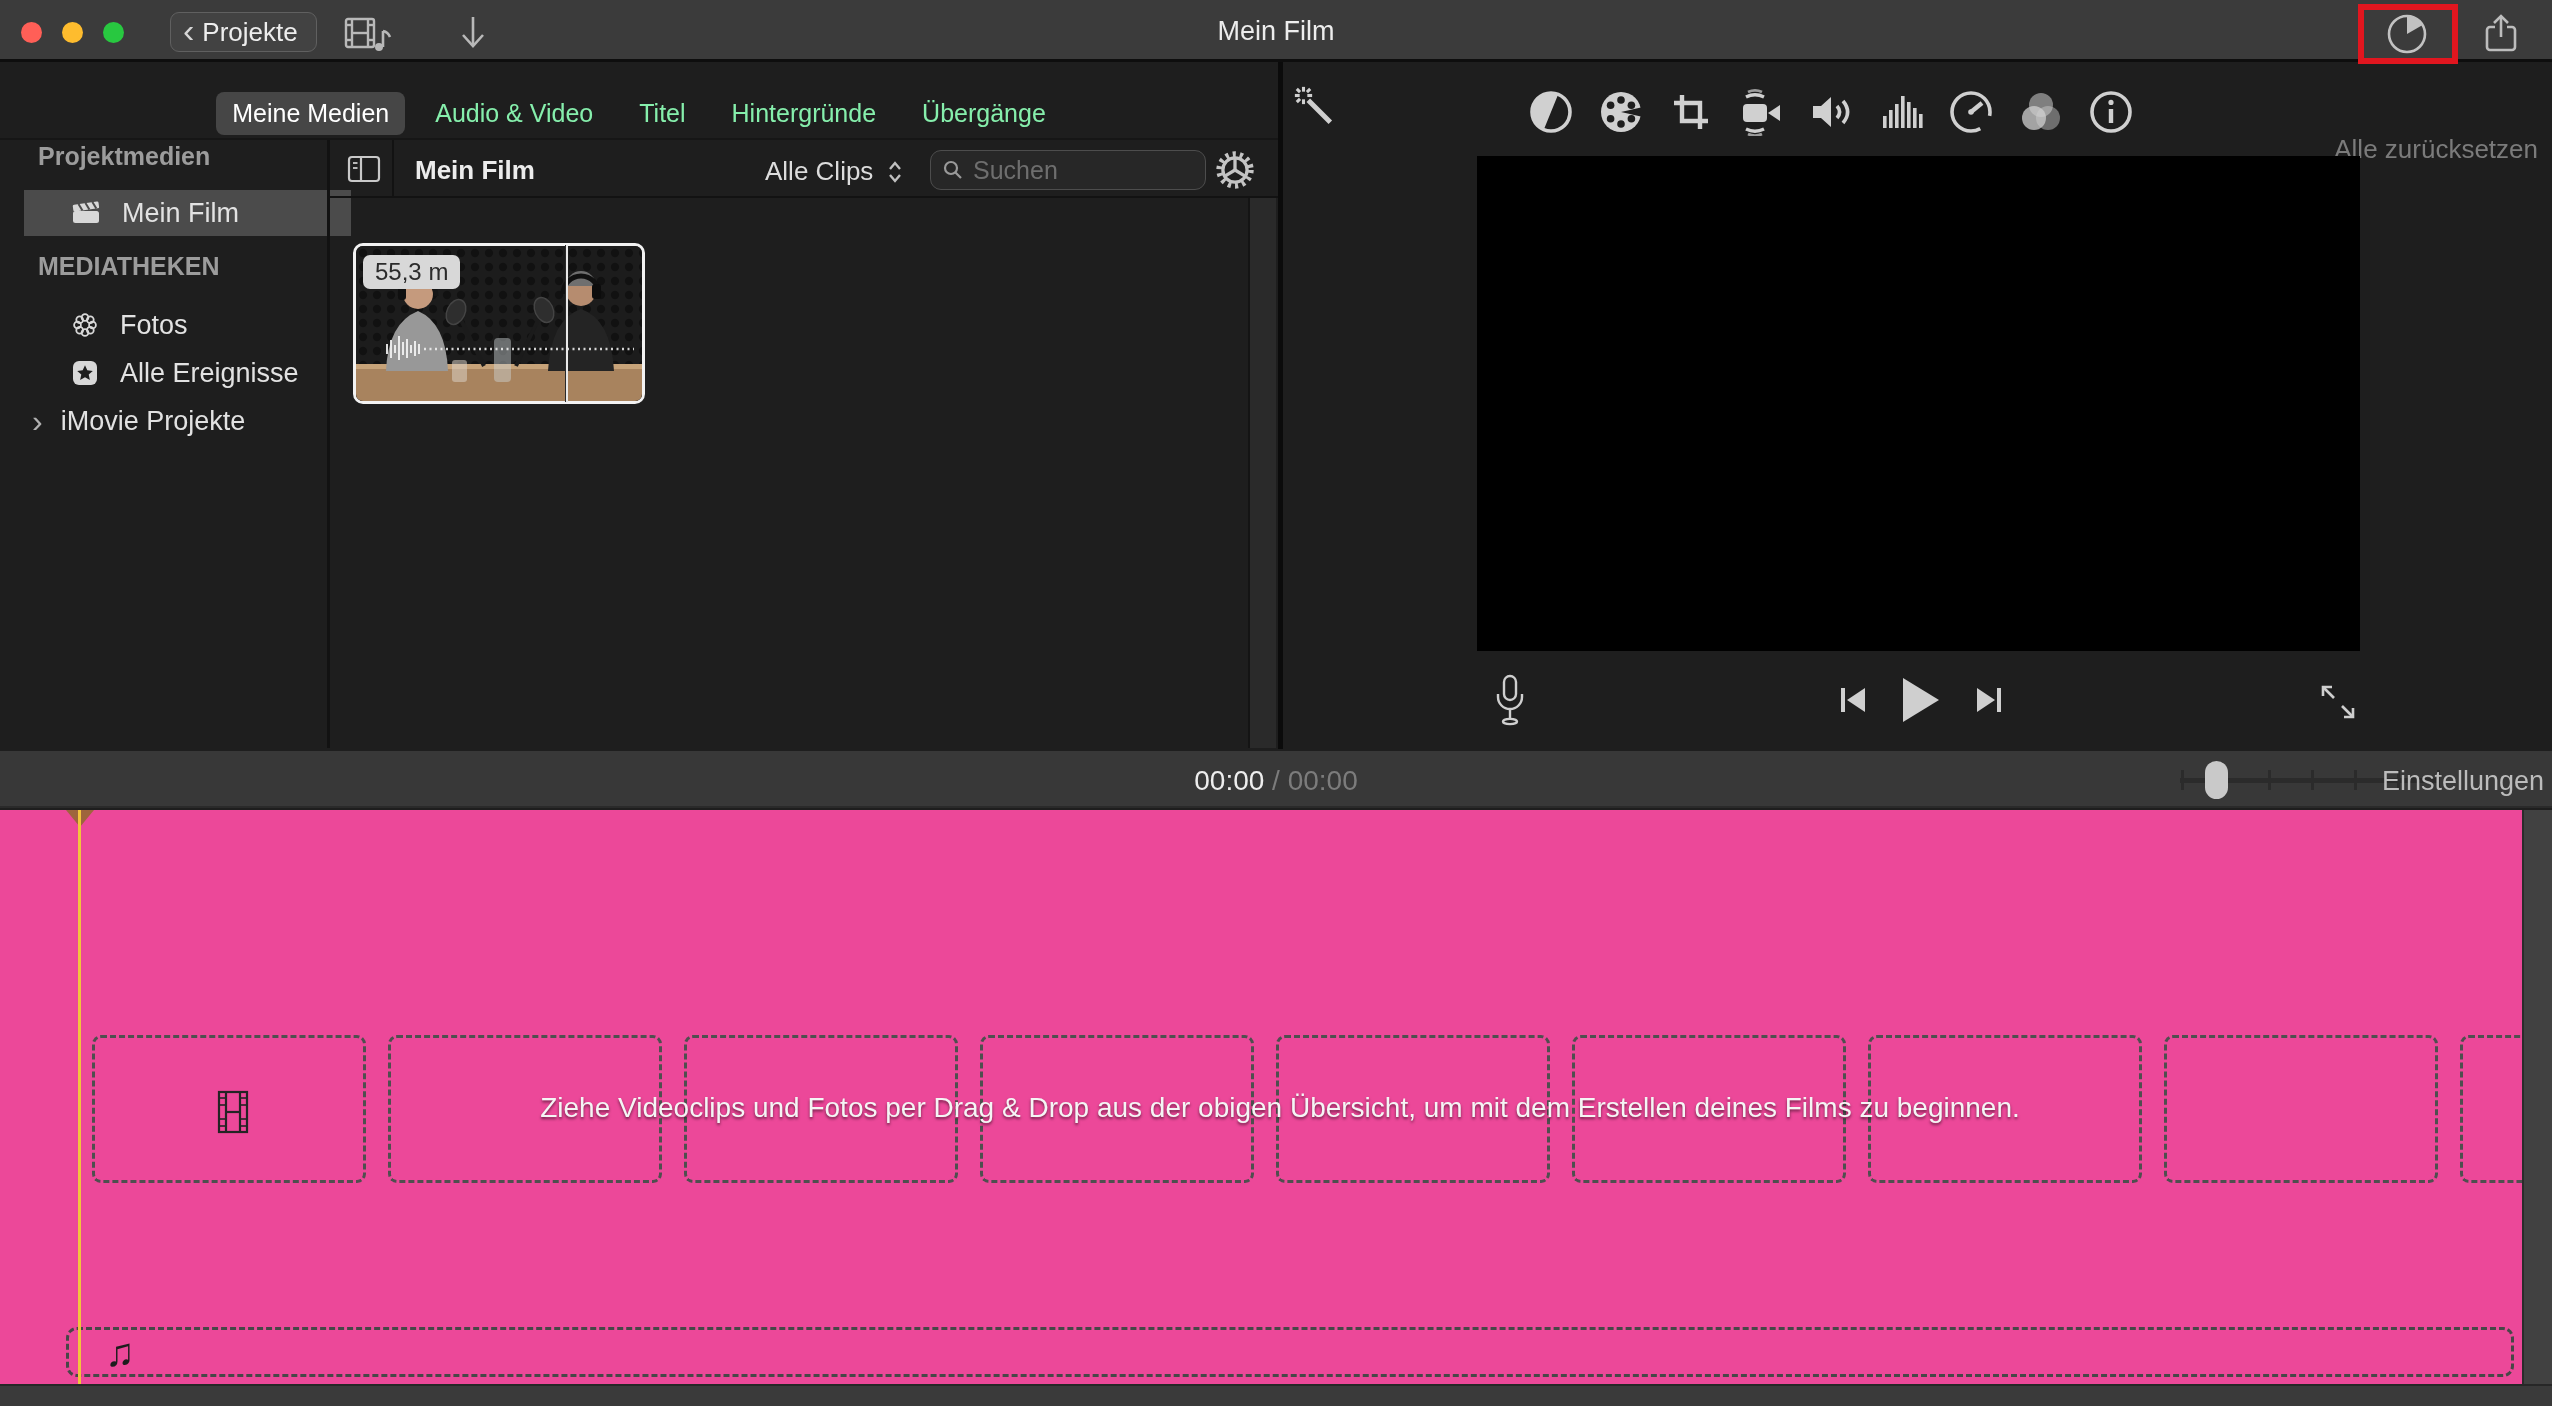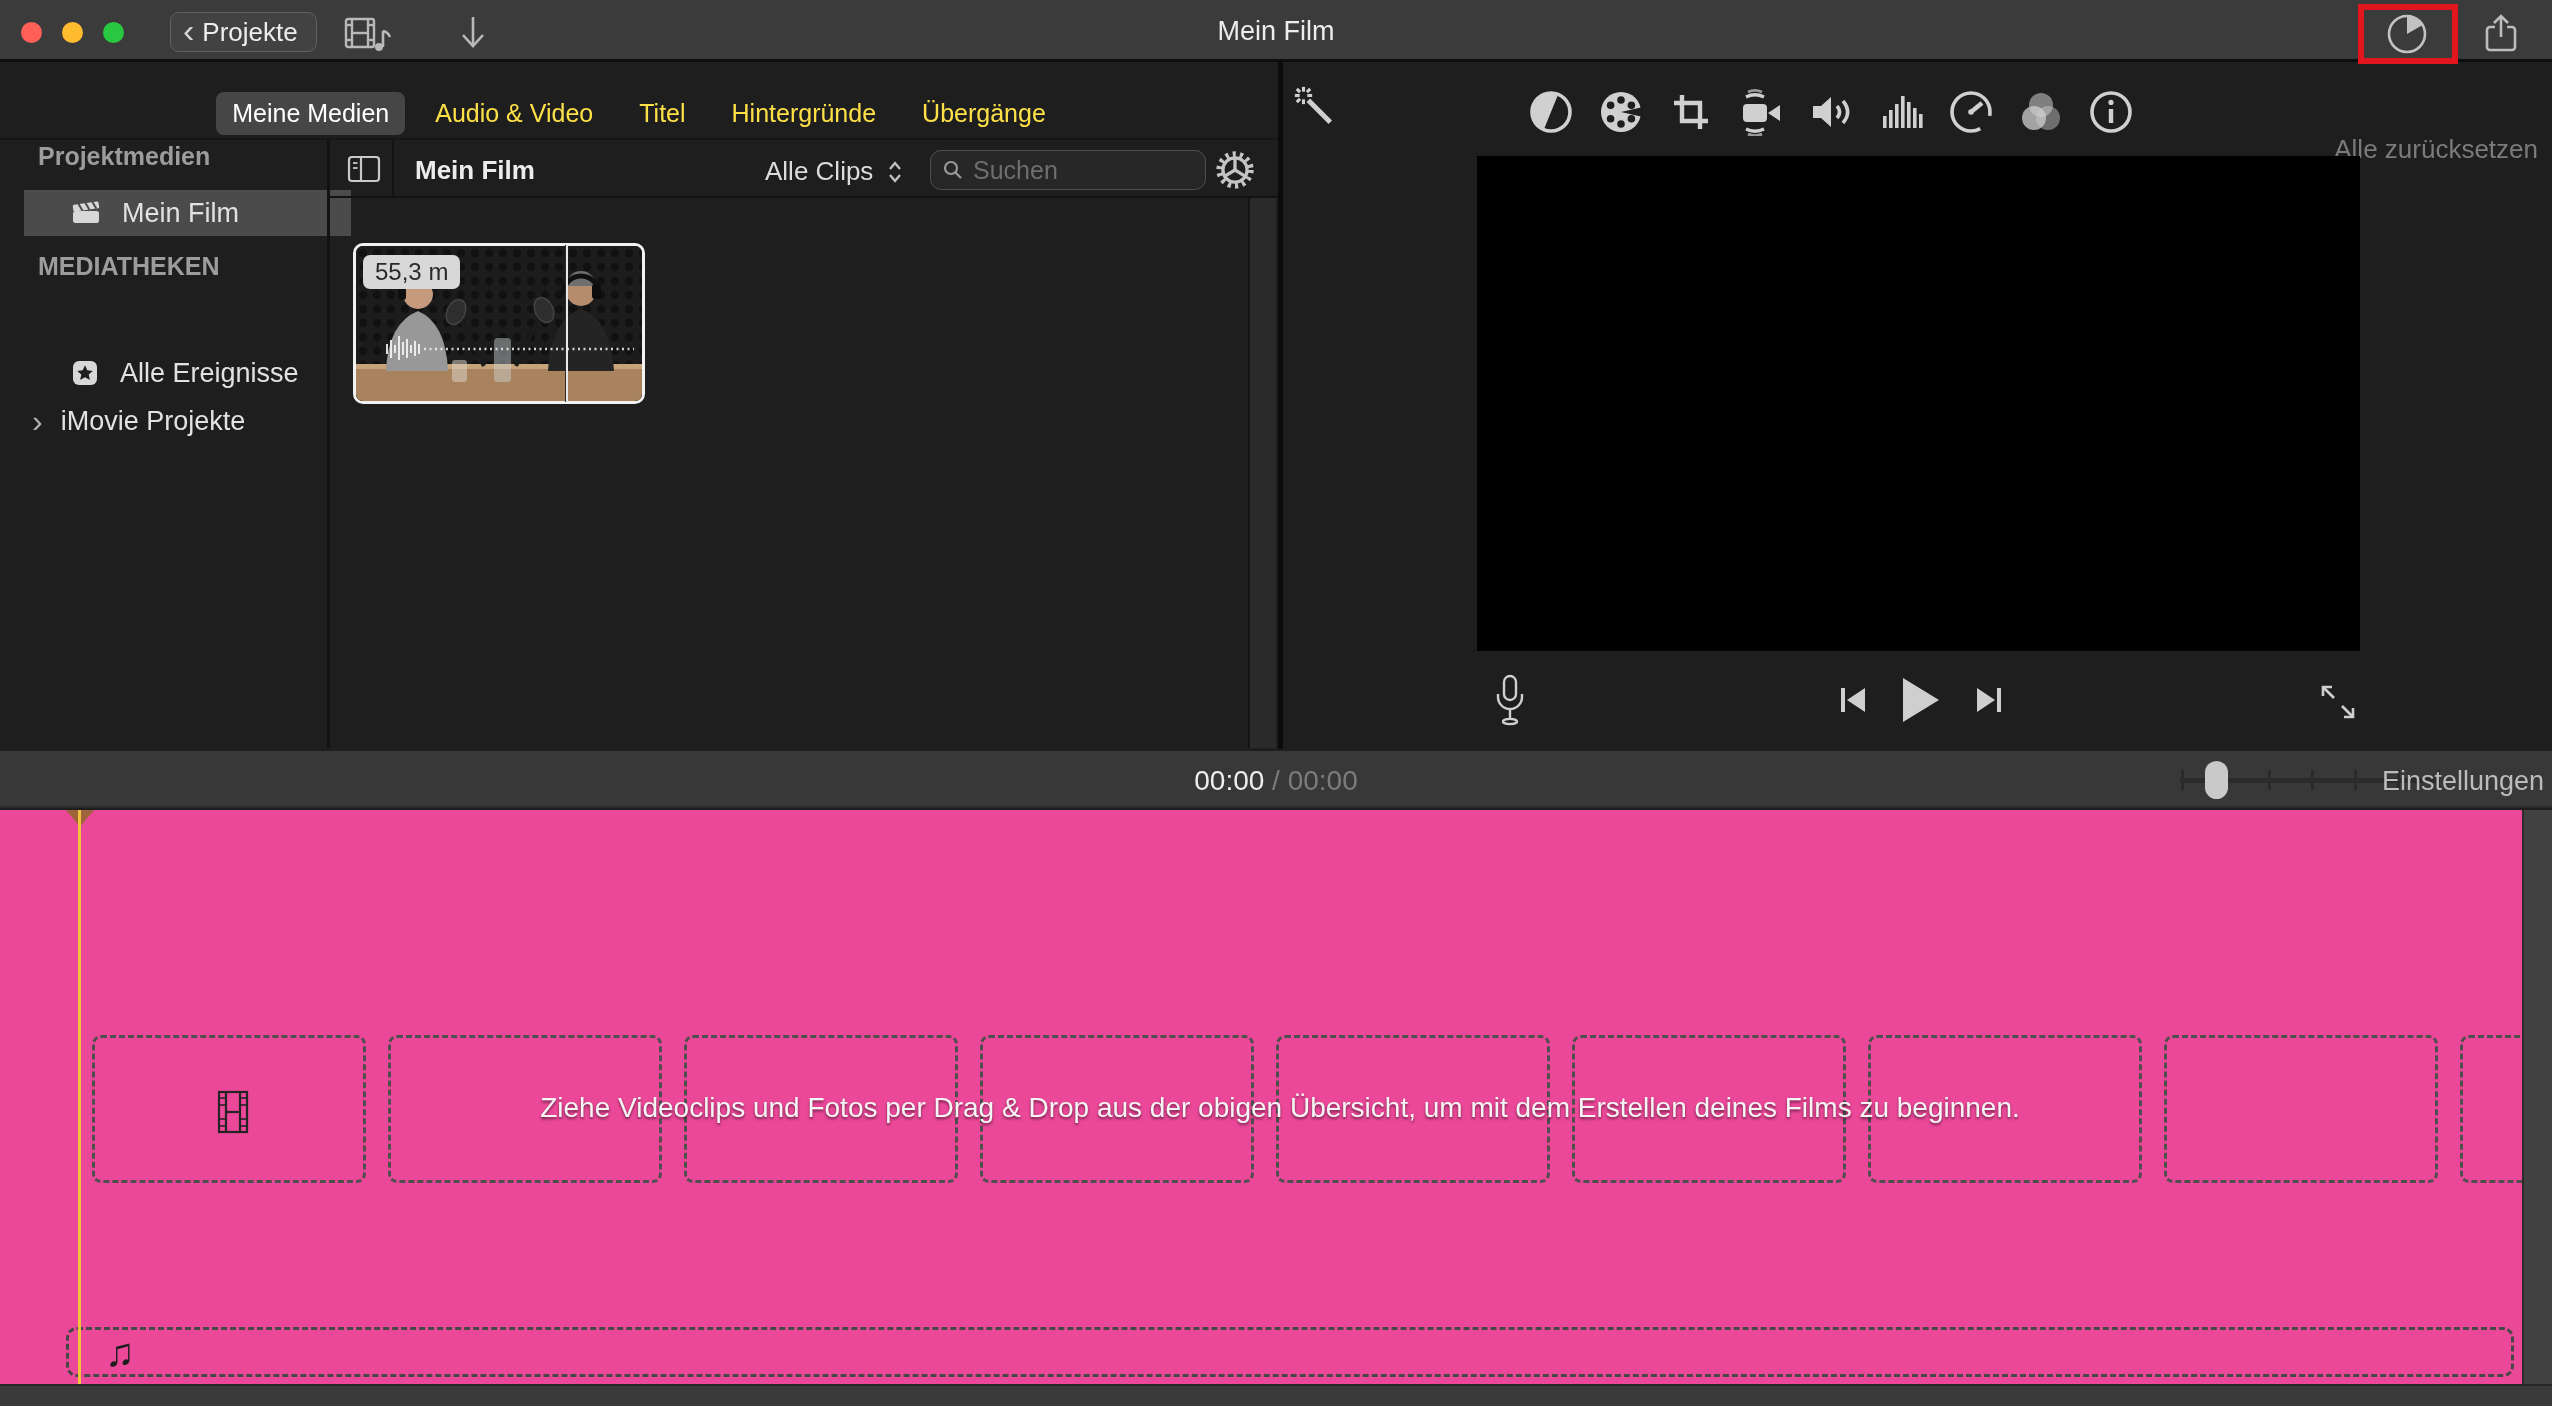--- a/index.html
+++ b/index.html
@@ -18,21 +18,21 @@
               gap:8px; border:1.5px solid #606060; border-radius:9px; background:#424242;
               color:#ededed; font-size:26px; }
   .btn-back .chev { font-size:34px; line-height:0; margin-top:-4px; color:#d6d6d6; }
   .tb-icon { color:#b9b9b9; top:14px; }
   .win-title { left:0; right:0; top:16px; text-align:center; color:#ededed; font-size:27px; }
   .annotate { left:2358px; top:4px; width:100px; height:60px; border:6px solid #e1161f; }
   
   .pane-divider { left:1278px; top:62px; width:5px; height:687px; background:#0b0b0b; }
   .tabs { left:0; top:90px; width:1278px; height:46px; display:flex; justify-content:center;
           align-items:center; gap:14px; }
-  .tab { font-size:25px; color:#fde047; padding:7px 16px; border-radius:8px; white-space:nowrap; }
+  .tab { font-size:25px; color:#86efac; padding:7px 16px; border-radius:8px; white-space:nowrap; }
   .tab.sel { background:#464646; color:#ffffff; }
   .hdiv-top { left:0; top:138px; width:1278px; height:2px; background:#161616; }
 
   
   .sidebar { left:0; top:124px; width:327px; height:608px;margin-left:24px; }
   .sb-vdiv { left:327px; top:140px; width:3px; height:608px; background:#121212; }
   .sb-header { color:#9c9c9c; font-size:25px; font-weight:bold; left:14px; }
   .sb-row { left:0; width:327px; height:46px; display:flex; align-items:center; gap:20px;
             color:#e2e2e2; font-size:27px; }
   .sb-row .ic { margin-left:46px; color:#d8d8d8; }
@@ -175,20 +175,35 @@
             <line x1="16" y1="5" x2="19" y2="12" stroke="#4b4b4b" stroke-width="2"></line>
             <line x1="23" y1="5" x2="26" y2="12" stroke="#4b4b4b" stroke-width="2"></line>
           </g>
         </svg>
       </span>
       <span>Mein Film</span>
     </div>
 
     <div class="abs sb-header" style="top:128px;">MEDIATHEKEN</div>
 
+    <div class="abs sb-row" style="top:178px;">
+      <span class="ic">
+        <svg width="30" height="30" viewBox="0 0 30 30" fill="none" stroke="currentColor" stroke-width="1.8">
+          <circle cx="15" cy="7.5" r="3.4"></circle>
+            <circle cx="20.3" cy="9.7" r="3.4"></circle>
+          <circle cx="22.5" cy="15" r="3.4"></circle>
+            <circle cx="20.3" cy="20.3" r="3.4"></circle>
+          <circle cx="15" cy="22.5" r="3.4"></circle>
+            <circle cx="9.7" cy="20.3" r="3.4"></circle>
+          <circle cx="7.5" cy="15" r="3.4"></circle>
+            <circle cx="9.7" cy="9.7" r="3.4"></circle>
+        </svg>
+      </span>
+      <span>Fotos</span>
+    </div>
 
     <div class="abs sb-row" style="top:226px;">
       <span class="ic">
         <svg width="30" height="30" viewBox="0 0 30 30">
           <rect x="3" y="3" width="24" height="24" rx="6" fill="currentColor"></rect>
           <path d="M15 7.2 L17.3 12.3 L22.8 12.9 L18.7 16.6 L19.9 22 L15 19.2 L10.1 22 L11.3 16.6 L7.2 12.9 L12.7 12.3 Z" fill="#1e1e1e"></path>
         </svg>
       </span>
       <span>Alle Ereignisse</span>
     </div>

